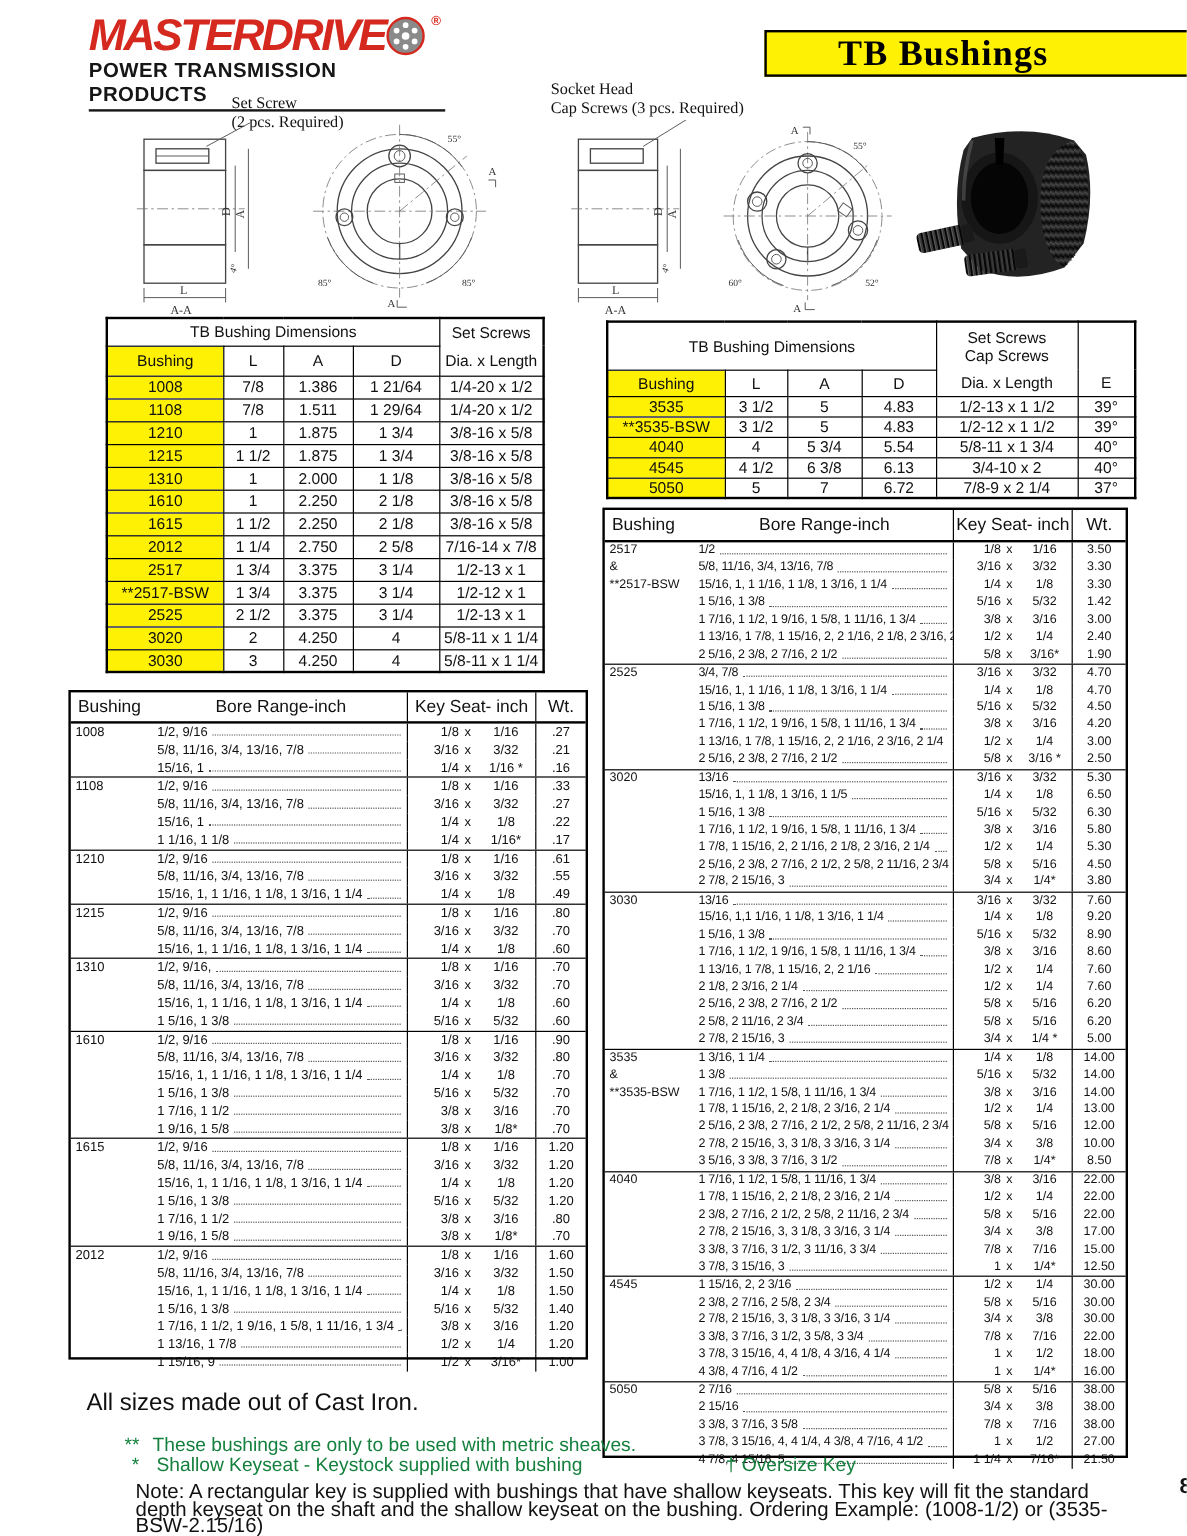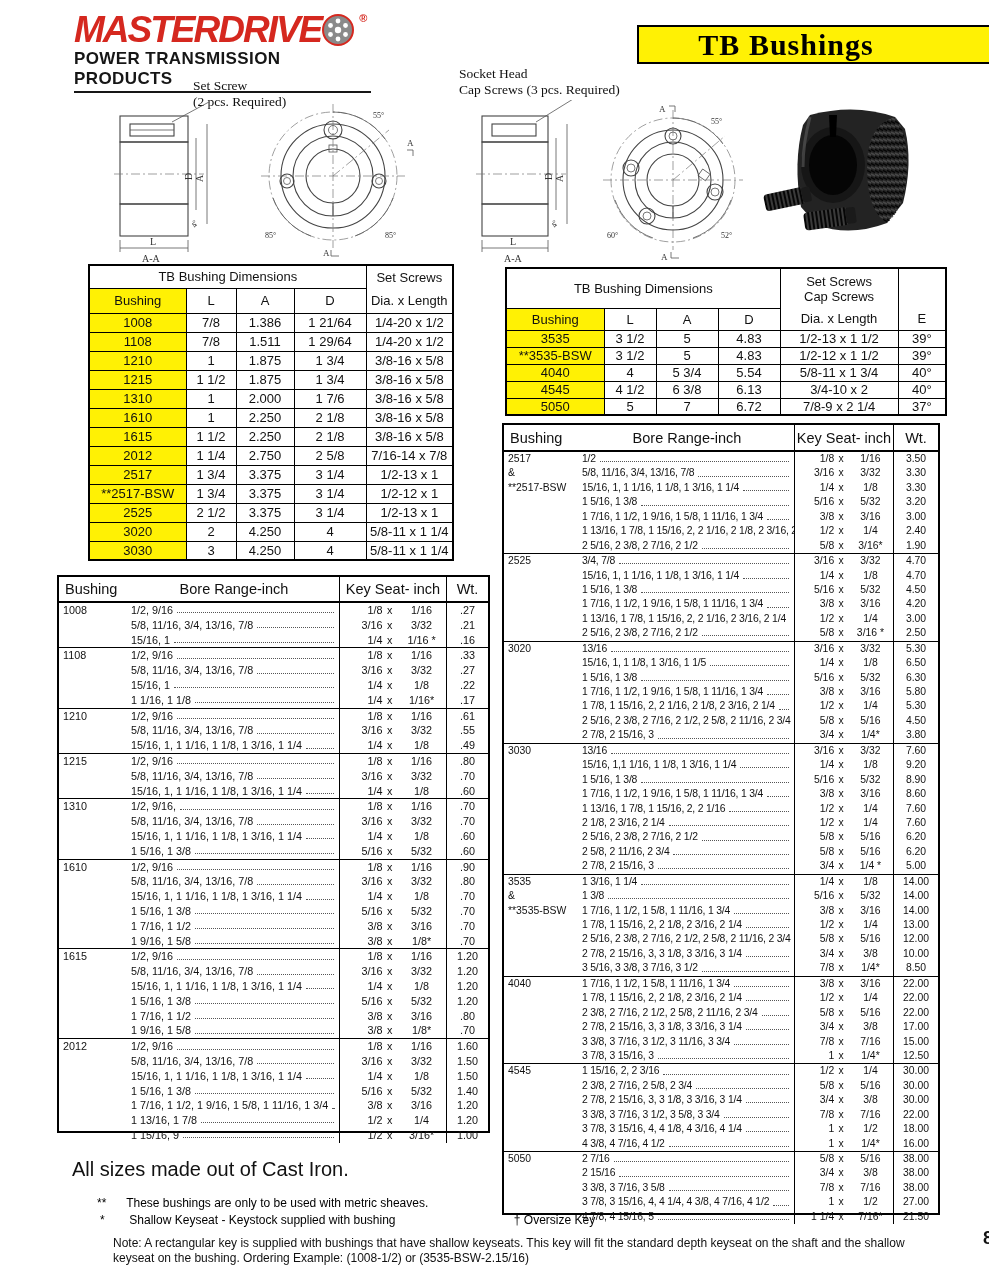--- a/index.html
+++ b/index.html
@@ -65,23 +65,23 @@
   .bore-left .bore-head{grid-template-columns:70px 1fr 108px 41px;height:24px;}
   .bore-left .bore-row{grid-template-columns:70px 1fr 108px 41px;height:14.8px;line-height:14.8px;}
 
   .bore-right{left:502px;top:423px;width:438px;height:792px;font-size:10.4px;}
   .bore-right .bore-head{grid-template-columns:76px 1fr 100px 44px;height:25px;}
   .bore-right .bore-row{grid-template-columns:76px 1fr 100px 44px;height:14.45px;line-height:14.45px;}
   .bore-right .bt-bores{letter-spacing:-0.2px;}
 
   
   .cast-iron{position:absolute;left:60px;top:1158px;font-size:20px;color:#111;margin-left:12px;}
-  .note{position:absolute;font-size:12px;color:#000000;}
+  .note{position:absolute;font-size:16px;color:#15803d;text-align:center;}
   .note .mark{display:inline-block;width:26px;}
-  .note-main{position:absolute;left:113px;top:1236px;width:822px;font-size:12px;line-height:14.5px;}
+  .note-main{position:absolute;left:113px;top:1236px;width:822px;font-size:17px;line-height:14.5px;}
   .pageno{position:absolute;left:983px;top:1228px;font-size:18px;font-weight:700;}
 </style>
 </head>
 <body>
 
 <div class="page">
 
   <div class="logo">
     <div class="logo-line1">
       <span class="logo-word">MASTERDRIVE</span>
@@ -296,21 +296,21 @@
           <td class="bushing-cell">1215</td>
           <td>1 1/2</td>
           <td>1.875</td>
           <td>1 3/4</td>
           <td class=" screwcol">3/8-16 x 5/8</td>
         </tr>
         <tr style="height: 19px;">
           <td class="bushing-cell">1310</td>
           <td>1</td>
           <td>2.000</td>
-          <td>1 7/6</td>
+          <td>1 1/8</td>
           <td class=" screwcol">3/8-16 x 5/8</td>
         </tr>
         <tr style="height: 19px;">
           <td class="bushing-cell">1610</td>
           <td>1</td>
           <td>2.250</td>
           <td>2 1/8</td>
           <td class=" screwcol">3/8-16 x 5/8</td>
         </tr>
         <tr style="height: 19px;">
@@ -966,21 +966,21 @@
           <div class="bt-bushing"></div>
           <div class="bt-bores">
             <span>1 5/16, 1 3/8</span>
             <div class="leader"></div>
           </div>
           <div class="bt-key">
             <div class="bt-k1">5/16</div>
             <div class="bt-kx">x</div>
             <div class="bt-k2">5/32</div>
           </div>
-          <div class="bt-wt">3.20</div>
+          <div class="bt-wt">1.42</div>
         </div>
         <div class="bore-row">
           <div class="bt-bushing"></div>
           <div class="bt-bores">
             <span>1 7/16, 1 1/2, 1 9/16, 1 5/8, 1 11/16, 1 3/4</span>
             <div class="leader"></div>
           </div>
           <div class="bt-key">
             <div class="bt-k1">3/8</div>
             <div class="bt-kx">x</div>

